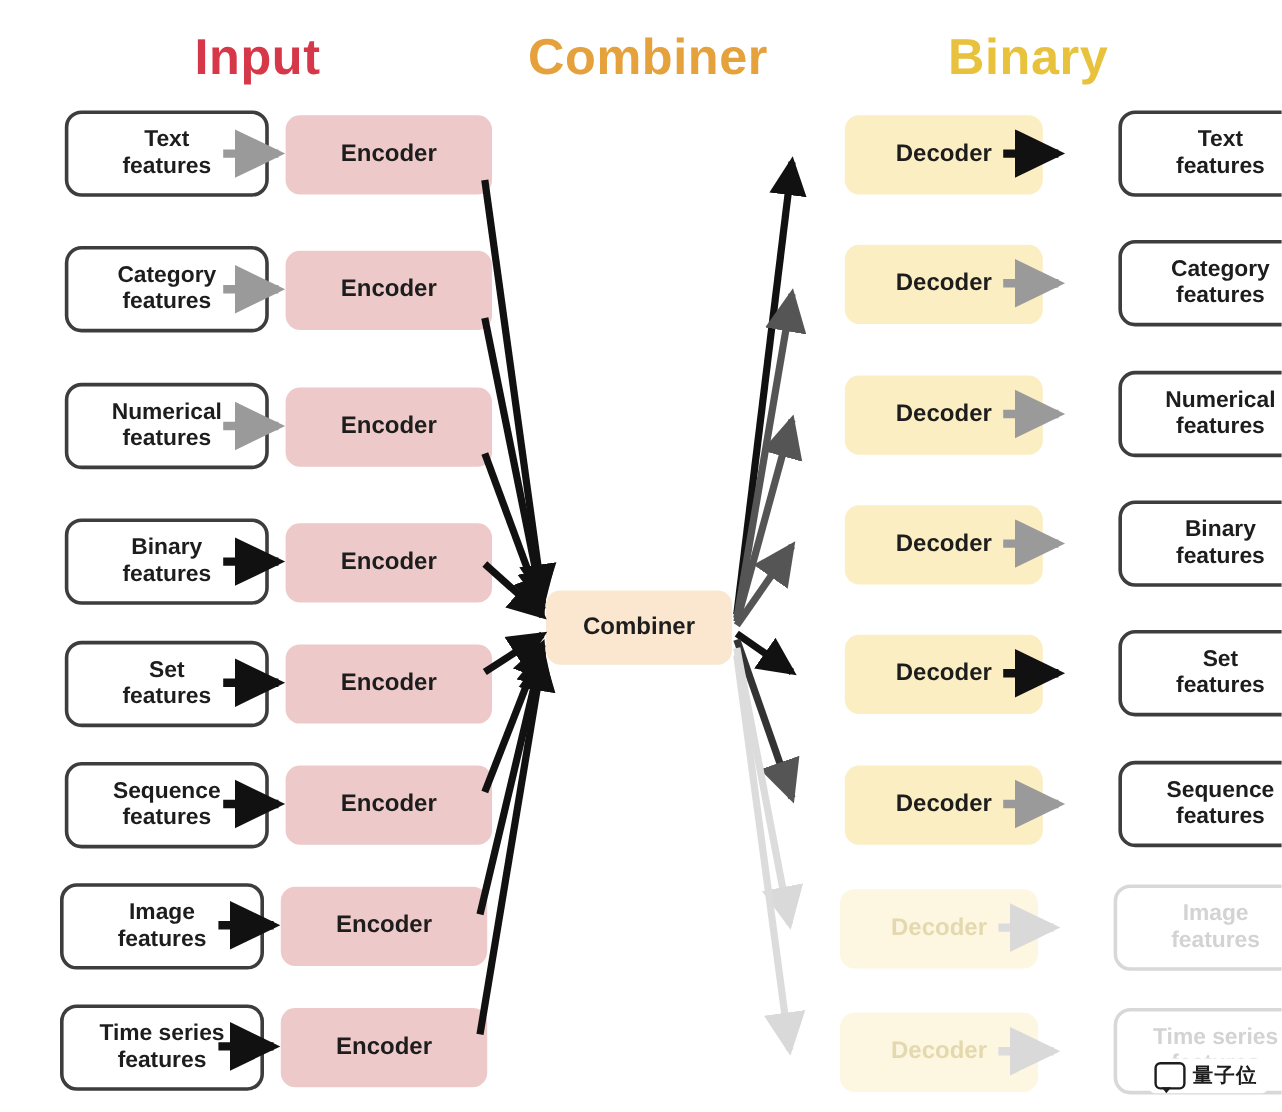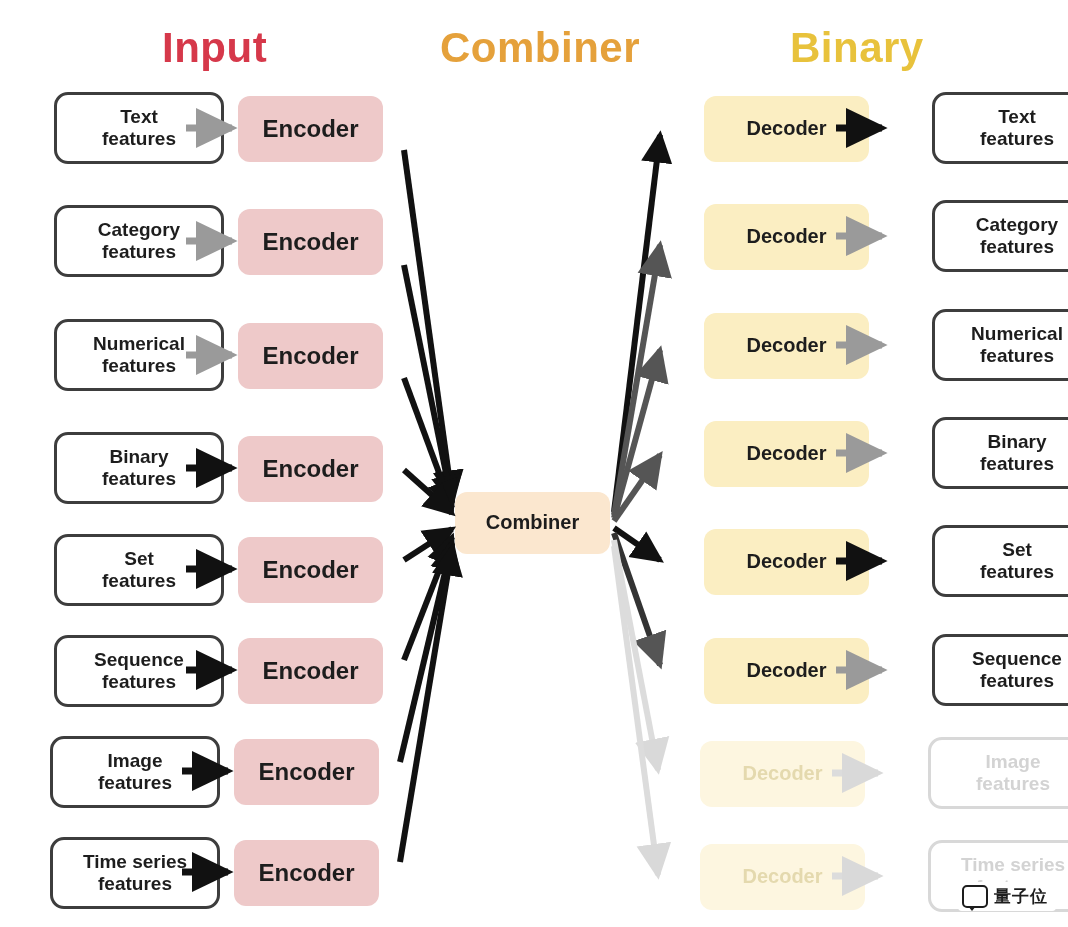--- a/index.html
+++ b/index.html
@@ -55,26 +55,26 @@
     font-size: 19px;
     margin-left: 44px;
   }
   .feature.faded {
     border-color: #d8d8d8;
     color: #d3d3d3;
   }
 
   
   .encoder {
-    width: 145px;
+    width: 172px;
     height: 66px;
     border-radius: 12px;
     background: #eec9c9;
     color: #1d1d1d;
-    font-size: 24px;
+    font-size: 20px;
   }
 
   
   .decoder {
     width: 165px;
     height: 66px;
     border-radius: 12px;
     background: #fbeec2;
     color: #1d1d1d;
     font-size: 20px;

